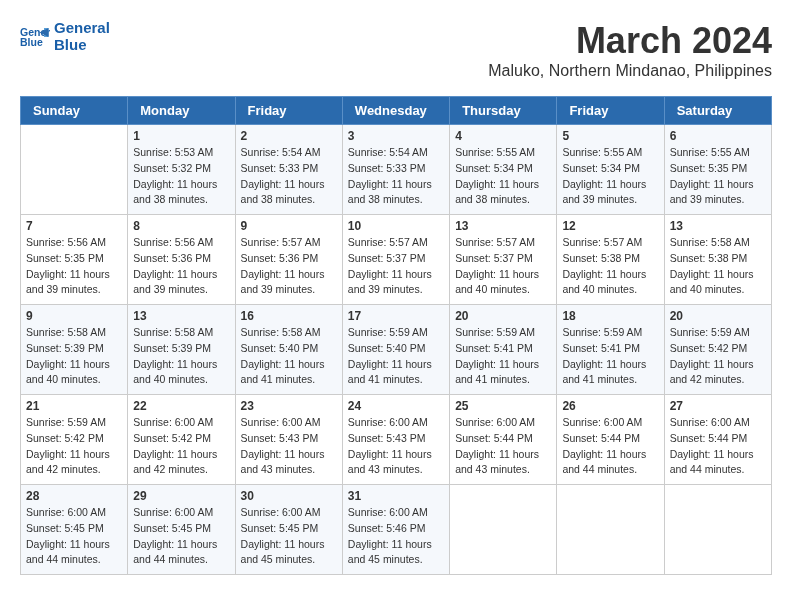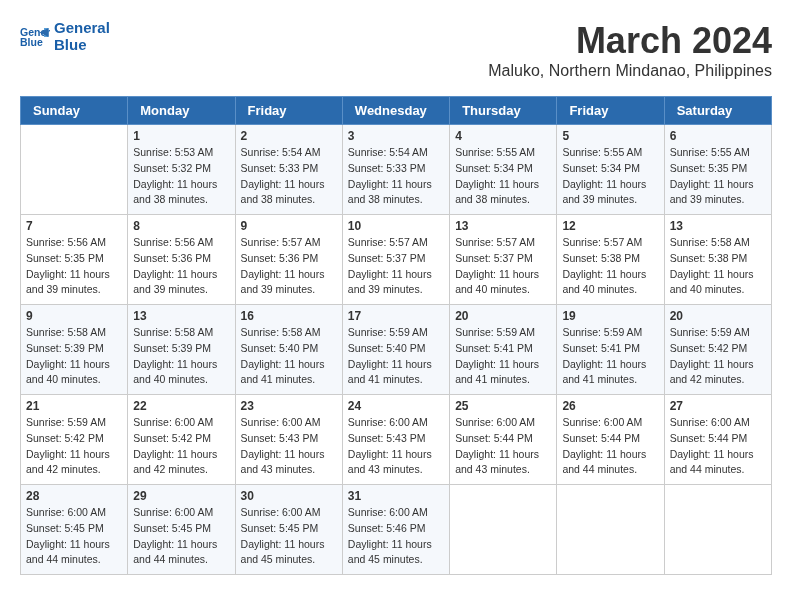--- a/index.html
+++ b/index.html
@@ -237,21 +237,21 @@
 and 41 minutes.</div>
         </td>
         <td>
           <div class="day-number">20</div>
           <div class="day-info" style="white-space: pre-line;">Sunrise: 5:59 AM
 Sunset: 5:41 PM
 Daylight: 11 hours
 and 41 minutes.</div>
         </td>
         <td>
-          <div class="day-number">19</div>
+          <div class="day-number">18</div>
           <div class="day-info" style="white-space: pre-line;">Sunrise: 5:59 AM
 Sunset: 5:41 PM
 Daylight: 11 hours
 and 41 minutes.</div>
         </td>
         <td>
           <div class="day-number">20</div>
           <div class="day-info" style="white-space: pre-line;">Sunrise: 5:59 AM
 Sunset: 5:42 PM
 Daylight: 11 hours

